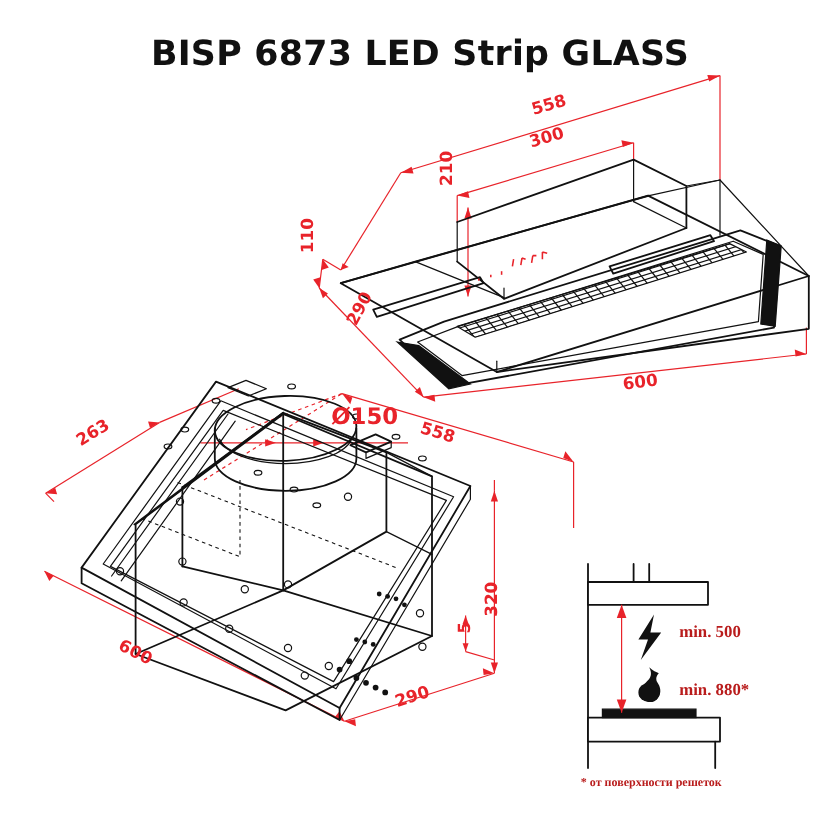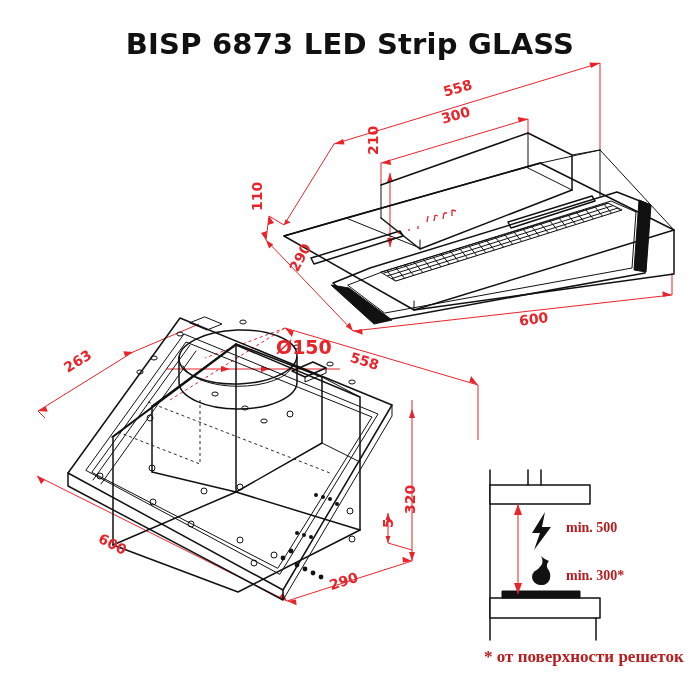--- a/index.html
+++ b/index.html
@@ -342,17 +342,17 @@
   <div class="dimlbl" style="left:403px;top:514px;font-size:14px;transform:rotate(-90deg);transform-origin:left top;">320</div>
 
   <div class="dimlbl" style="left:381px;top:528px;font-size:14px;transform:rotate(-90deg);transform-origin:left top;">5</div>
 
   <div class="dimlbl" style="left:98px;top:537px;font-size:14px;transform:rotate(27deg);">600</div>
 
   <div class="dimlbl" style="left:329px;top:574px;font-size:14px;transform:rotate(-18deg);">290</div>
 
   <div class="noteblk" style="left:566px;top:521px;font-size:14px;">min. 500</div>
 
-  <div class="noteblk" style="left:566px;top:569px;font-size:14px;">min. 300*</div>
-
-  <div class="noteblk" style="left:484px;top:648px;font-size:17px;">* от поверхности решеток</div>
+  <div class="noteblk" style="left:566px;top:569px;font-size:14px;">min. 880*</div>
+
+  <div class="noteblk" style="left:484px;top:648px;font-size:10px;">* от поверхности решеток</div>
 
 </div>
 
 </body></html>

